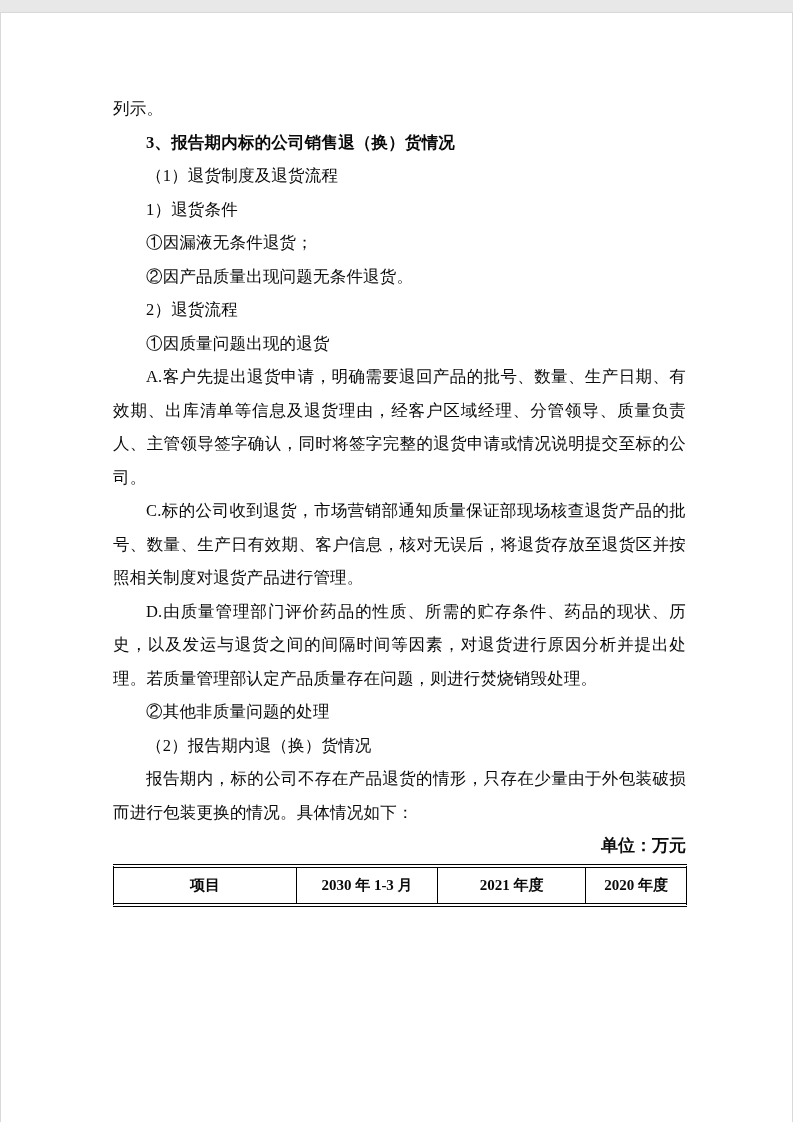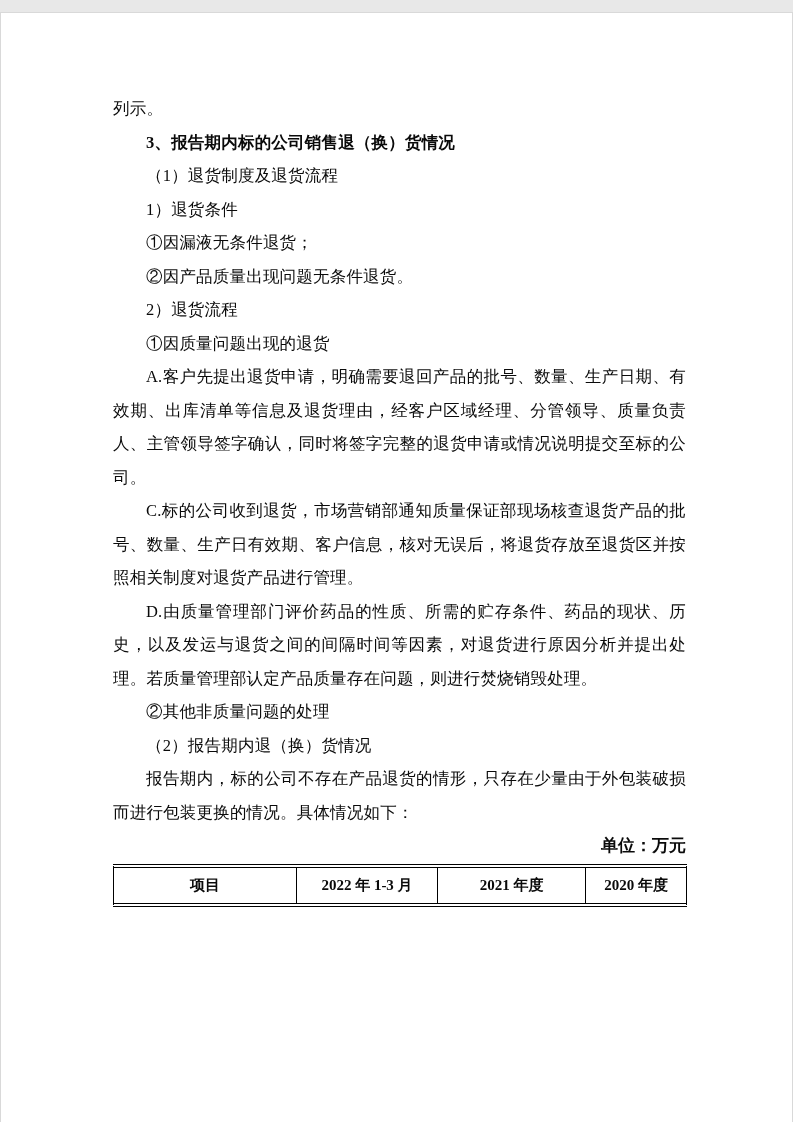--- a/index.html
+++ b/index.html
@@ -98,21 +98,21 @@
     <table class="data-table">
       <colgroup>
         <col style="width:183px">
         <col style="width:141px">
         <col style="width:148px">
         <col style="width:100px">
       </colgroup>
       <thead>
         <tr>
           <th>项目</th>
-          <th>2022 年 1-3 月</th>
+          <th>2030 年 1-3 月</th>
           <th>2021 年度</th>
           <th>2020 年度</th>
         </tr>
       </thead>
     </table>
 
 
   </div>
 </div>
 

